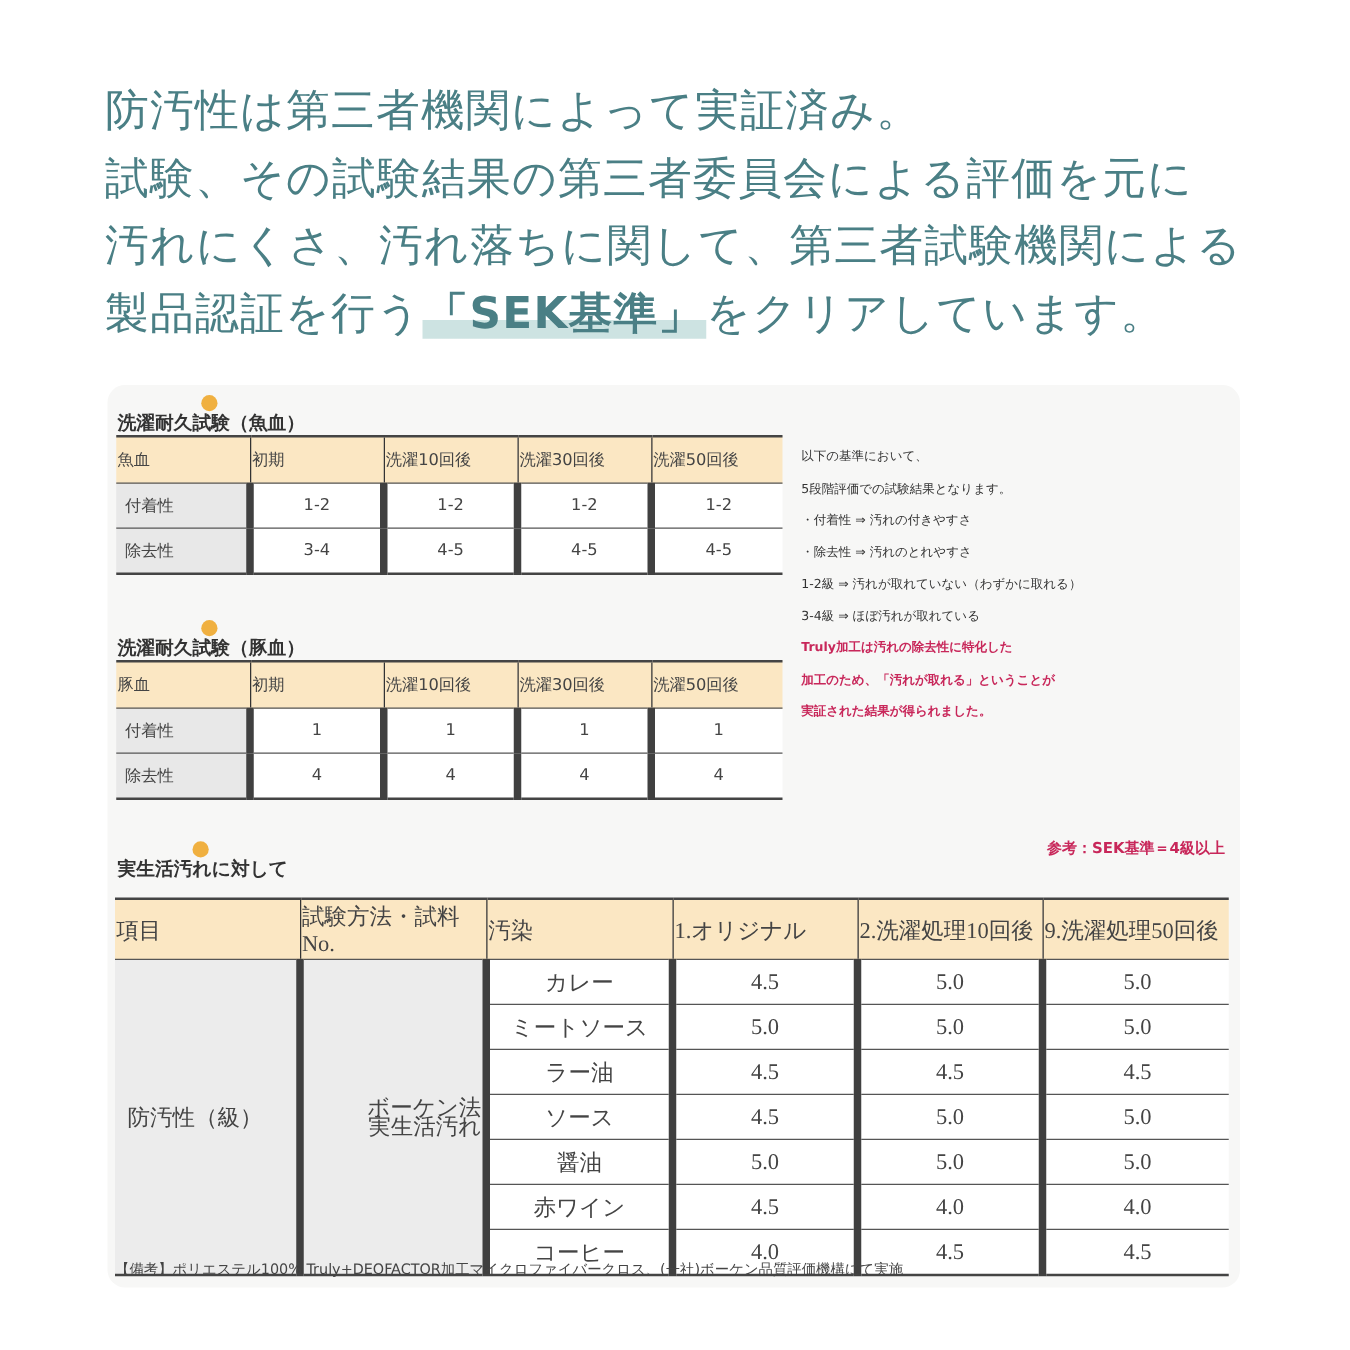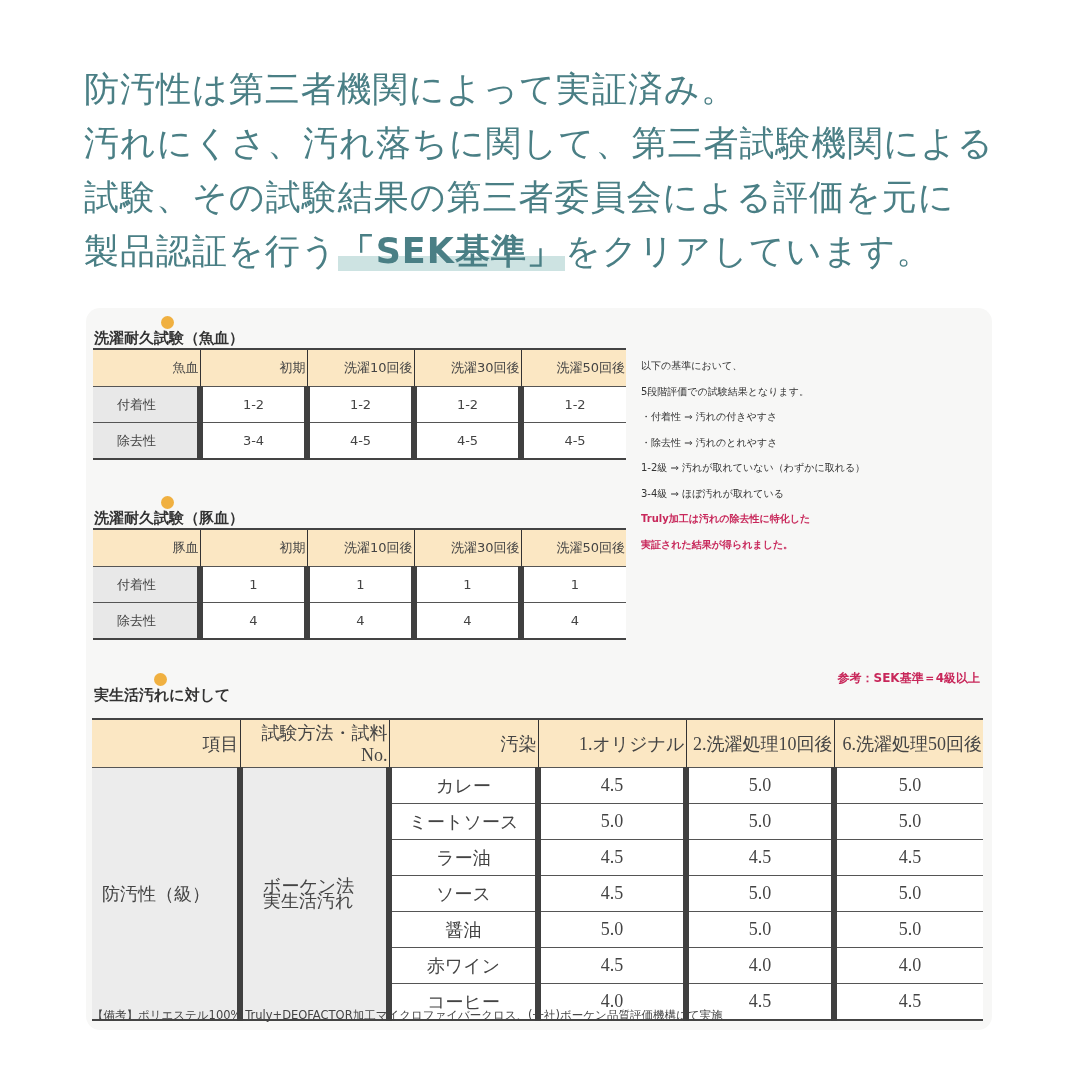--- a/index.html
+++ b/index.html
@@ -7,40 +7,40 @@
          font-family:"DejaVu Sans", sans-serif; color:#333; }
   .headline { position:absolute; left:84px; top:62px; width:960px; color:#4a7f85;
               font-size:35px; line-height:54px; letter-spacing:1px; }
   .headline .line { display:block; white-space:nowrap; height:54px; }
   .hl { font-weight:bold; background:linear-gradient(transparent 62%, #cde3e2 62%); padding:0 2px; }
   .card { position:absolute; left:86px; top:308px; width:906px; height:722px; background:#f7f7f6;
           border-radius:14px; }
   .sec-title { position:absolute; font-size:15px; font-weight:bold; color:#333; display:flex; align-items:center;flex-direction:column; }
   .dot { width:13px; height:13px; border-radius:50%; background:#f0b040; margin-right:3px; display:inline-block; }
   table { border-collapse:collapse; position:absolute; font-size:13px; color:#444; }
-  th { background:#fbe7c3; font-weight:normal; height:34px; text-align:right; border-left:1px solid #333; border-top:2px solid #444; border-bottom:1px solid #555;}
+  th { background:#fbe7c3; font-weight:normal; height:34px; text-align:left; border-left:1px solid #333; border-top:2px solid #444; border-bottom:1px solid #555;}
   th:first-child { border-left:none; }
   td { background:#fff; height:33px; text-align:center; border-left:6px solid #404040; border-bottom:1px solid #555; }
-  td.rowh { background:#e8e8e8; text-align:left; padding-left:24px; border-left:none;margin-left:40px; }
+  td.rowh { background:#e8e8e8; text-align:left; padding-left:7px; border-left:none;margin-left:40px; }
   tr:last-child td { border-bottom:2px solid #444; }
   .notes { position:absolute; left:555px; top:45px; font-size:10px; line-height:25.5px; color:#333; }
   .notes .red { color:#c8275a; font-weight:bold; }
   .ref { position:absolute; right:12px; top:362px; font-size:12px; color:#c8275a; font-weight:bold; }
   .big td { height:33px; }
   .big td.merged { background:#ececec; text-align:left; padding-left:10px; vertical-align:middle; border-left:none; border-bottom:2px solid #444;}
-  .big td.merged2 { background:#ececec; text-align:left; padding-left:20px; vertical-align:middle; border-bottom:2px solid #444; line-height:15px;}
+  .big td.merged2 { background:#ececec; text-align:right; padding-left:20px; vertical-align:middle; border-bottom:2px solid #444; line-height:15px;}
   .footnote { position:absolute; left:6px; top:700px; font-size:11.5px; color:#444; }
 </style>
 </head>
 <body>
 
 <div class="headline">
   <span class="line">防汚性は第三者機関によって実証済み。</span>
+  <span class="line">試験、その試験結果の第三者委員会による評価を元に</span>
   <span class="line">汚れにくさ、汚れ落ちに関して、第三者試験機関による</span>
-  <span class="line">試験、その試験結果の第三者委員会による評価を元に</span>
   <span class="line"><span>製品認証を行う</span><span class="hl">「SEK基準」</span><span>をクリアしています。</span></span>
 </div>
 
 <div class="card">
 
   <div class="sec-title" style="left:8px; top:8px;">
     <span class="dot"></span>
     <span>洗濯耐久試験（魚血）</span>
   </div>
   <table style="left:7px; top:40px; width:533px;">
@@ -77,20 +77,21 @@
     </table>
 
   <div class="notes">
     <div>以下の基準において、</div>
     <div>5段階評価での試験結果となります。</div>
     <div>・付着性 ⇒ 汚れの付きやすさ</div>
     <div>・除去性 ⇒ 汚れのとれやすさ</div>
     <div>1-2級 ⇒ 汚れが取れていない（わずかに取れる）</div>
     <div>3-4級 ⇒ ほぼ汚れが取れている</div>
     <div class="red">Truly加工は汚れの除去性に特化した</div>
+    <div class="red">加工のため、「汚れが取れる」ということが</div>
     <div class="red">実証された結果が得られました。</div>
   </div>
 
   <div class="sec-title" style="left:8px; top:188px;">
     <span class="dot"></span>
     <span>洗濯耐久試験（豚血）</span>
   </div>
   <table style="left:7px; top:220px; width:533px;">
     <colgroup>
         <col style="width:107px">
@@ -139,21 +140,21 @@
         <col style="width:148px">
         <col style="width:149px">
       </colgroup>
     <tbody>
         <tr>
       <th>項目</th>
       <th>試験方法・試料No.</th>
       <th>汚染</th>
       <th>1.オリジナル</th>
       <th>2.洗濯処理10回後</th>
-      <th>6.洗濯処理50回後</th>
+      <th>9.洗濯処理50回後</th>
     </tr>
     <tr>
       <td class="merged" rowspan="7">防汚性（級）</td>
       <td class="merged2" rowspan="7">
         <div>ボーケン法</div>
         <div>実生活汚れ</div>
       </td>
       <td>カレー</td>
       <td>4.5</td>
       <td>5.0</td>

